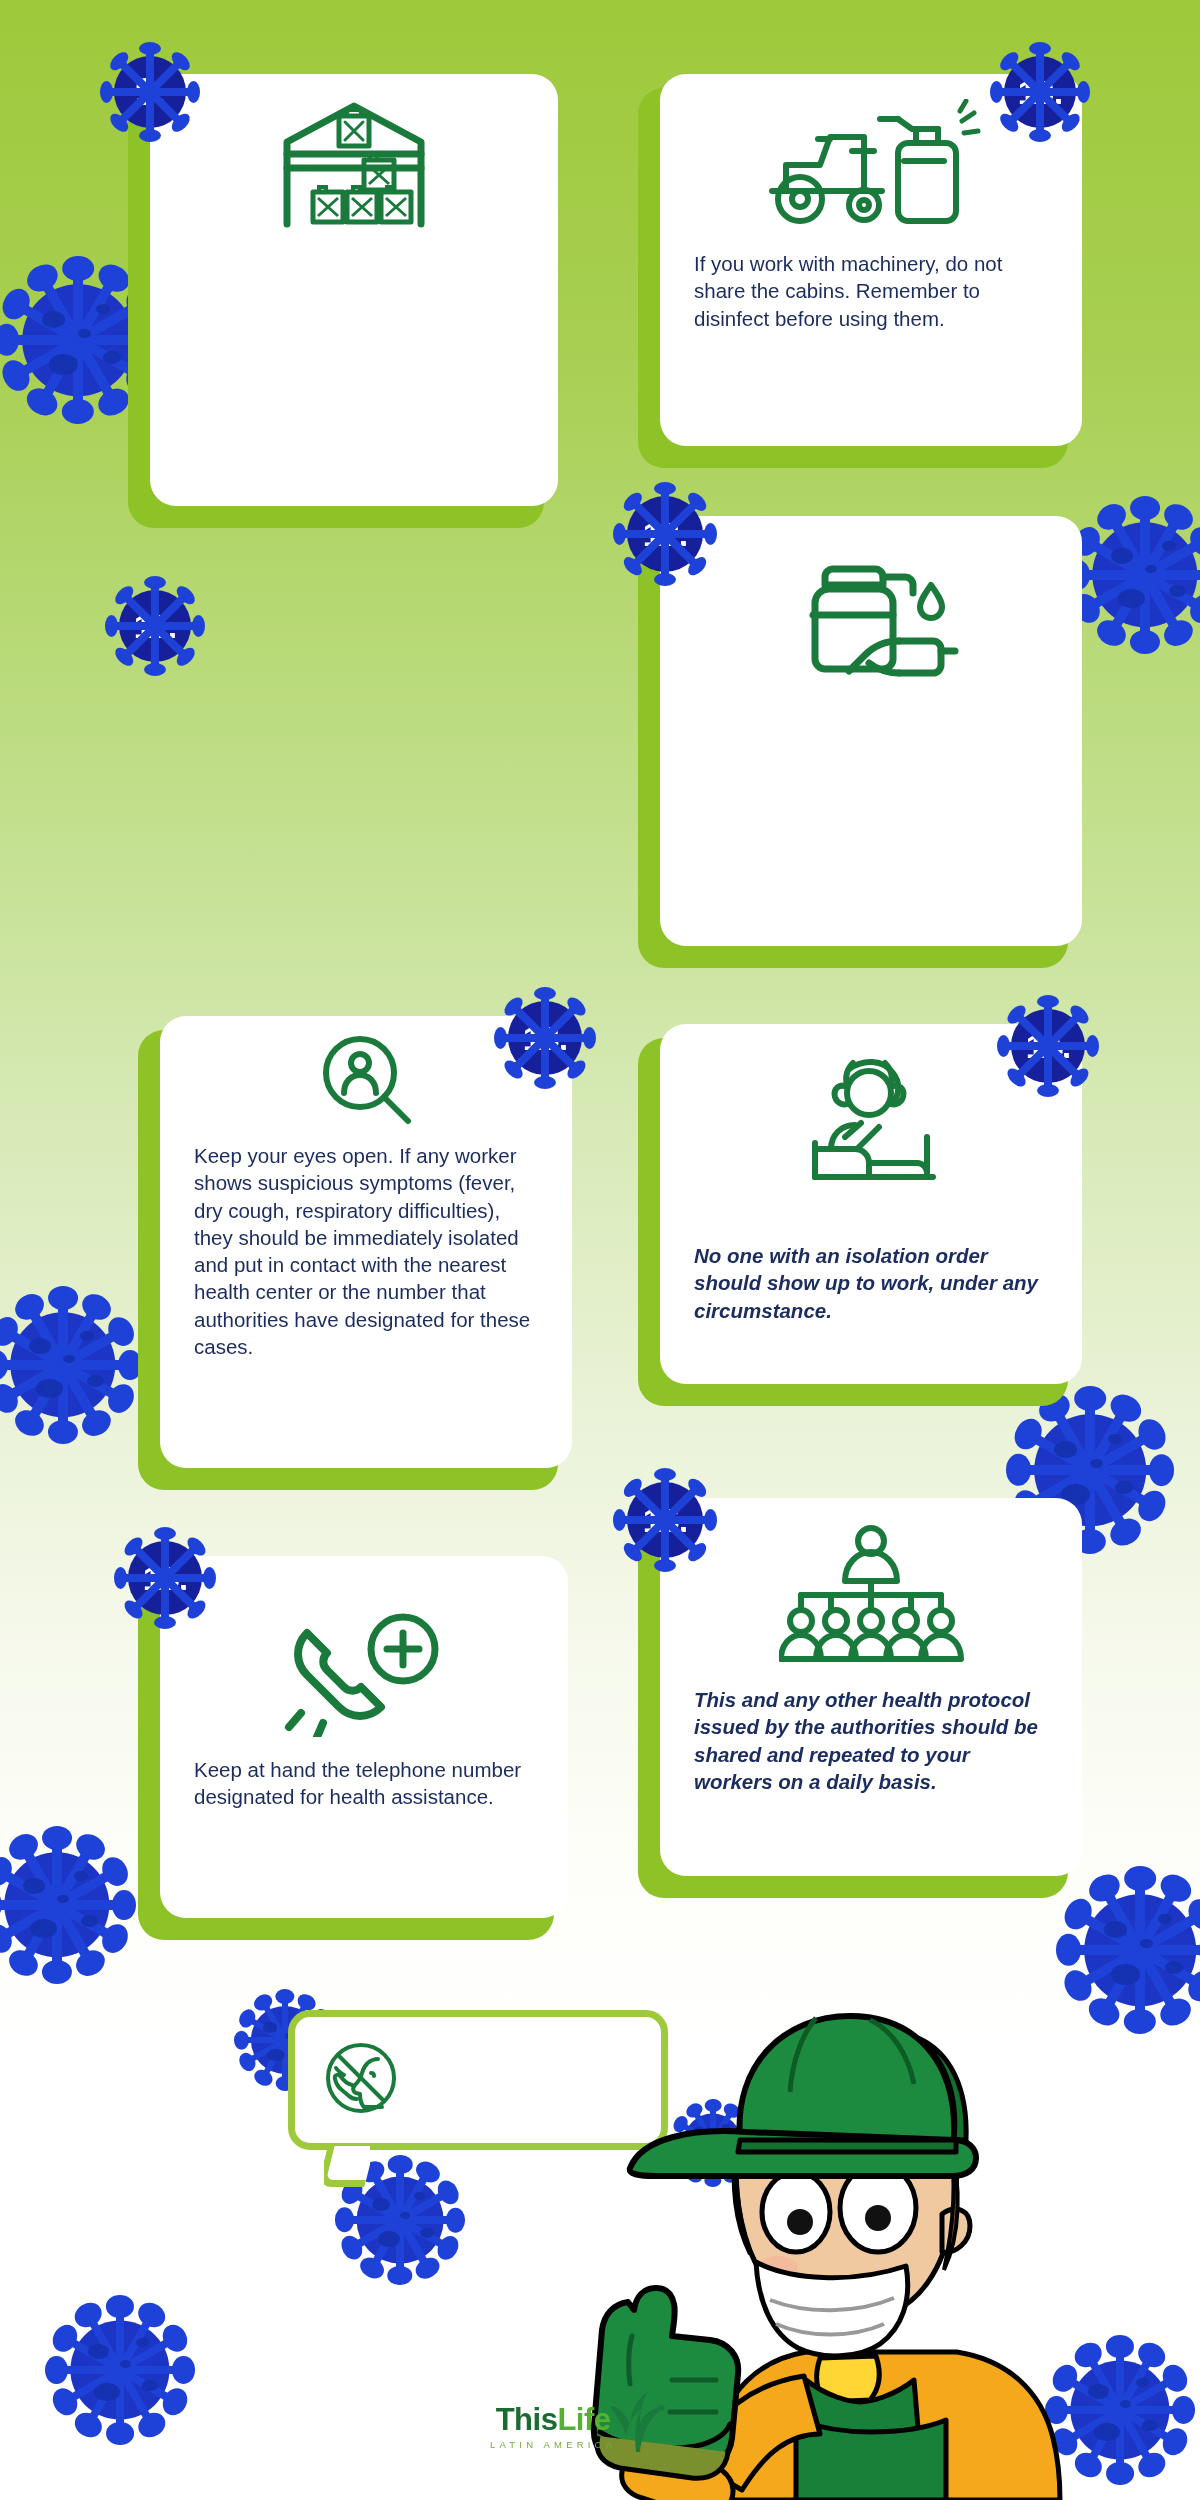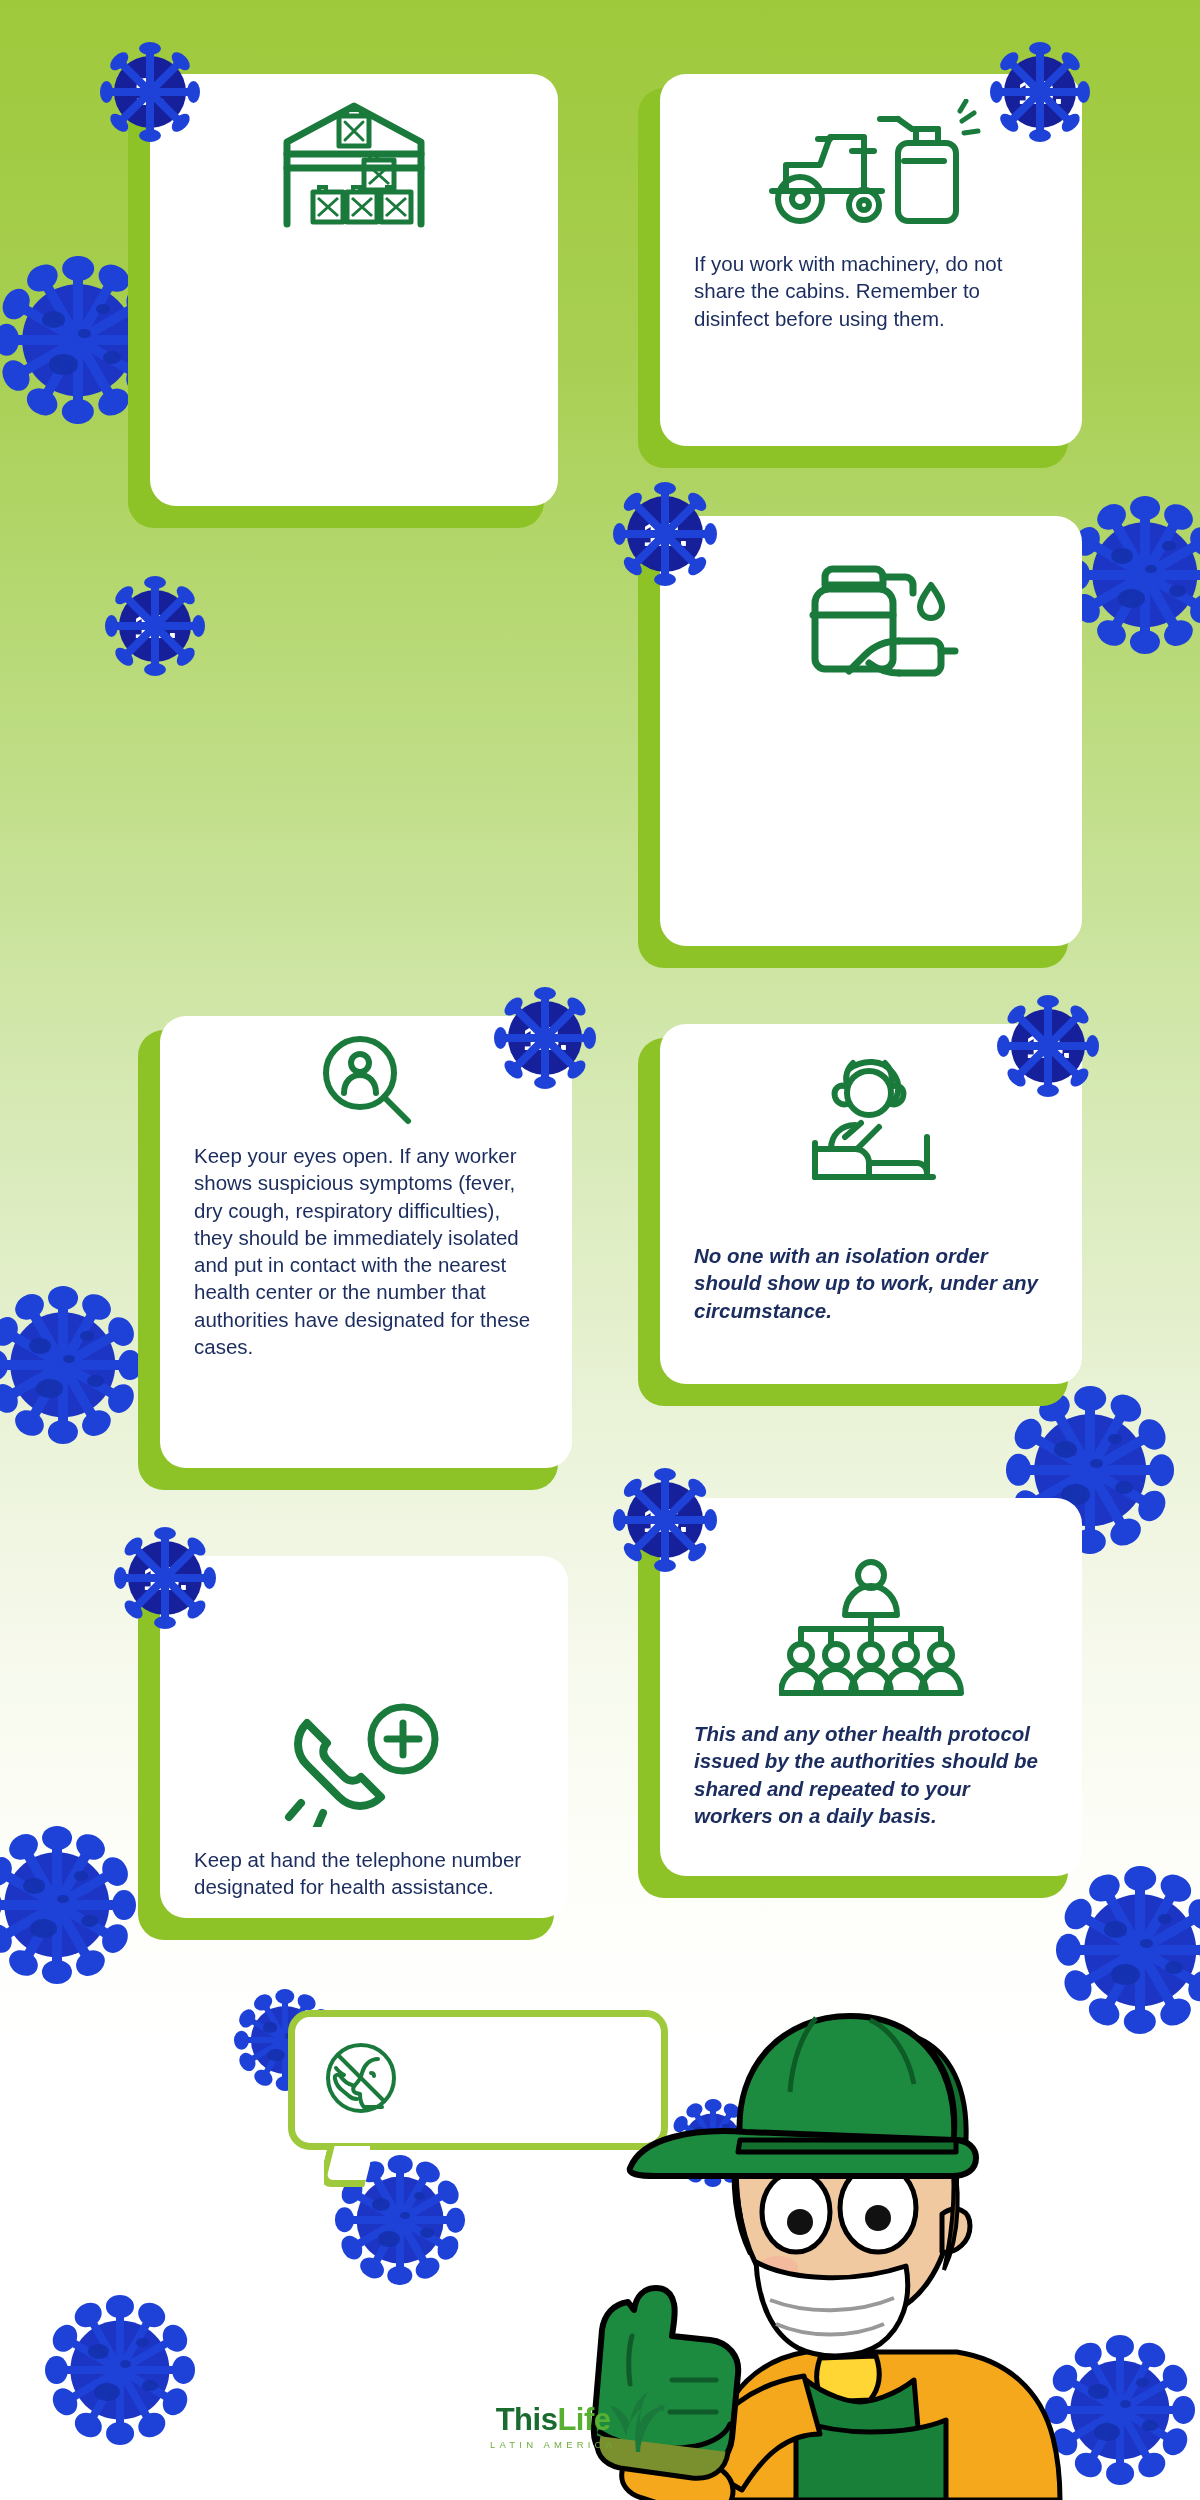--- a/index.html
+++ b/index.html
@@ -875,21 +875,21 @@
         <i style="width:47px;"></i>
       </div>
     <div class="sp" style="transform:rotate(315deg);">
         <i style="width:47px;"></i>
       </div>
   </div>
 
   <div class="card" style="left:138px;top:1570px;width:416px;height:370px;">
     <div class="frame"></div>
     <div class="sheet"></div>
-    <div class="inner" style="padding-top:46px;justify-content:flex-end;">
+    <div class="inner" style="padding-top:46px;">
       <div class="icon" style="height:140px;">
         <svg width="175" height="130" viewBox="0 0 175 130">
           <g fill="none" stroke="#1a7a3c" stroke-width="8" stroke-linejoin="round" stroke-linecap="round">
             <path d="M30 26 c-12 12 -12 30 0 42 l32 32 c12 12 30 12 42 0 l-20 -20 c-5 5 -12 5 -17 0 l-17 -17 c-5 -5 -5 -12 0 -17 z"></path>
             <path d="M24 106 l-12 14"></path>
               <path d="M46 116 l-6 14"></path>
           </g>
           <g fill="none" stroke="#1a7a3c" stroke-width="7" stroke-linejoin="round" stroke-linecap="round">
             <circle cx="126" cy="42" r="32"></circle>
             <path d="M126 26 v32"></path>
@@ -926,21 +926,21 @@
         <i style="width:47px;"></i>
       </div>
     <div class="sp" style="transform:rotate(315deg);">
         <i style="width:47px;"></i>
       </div>
   </div>
 
   <div class="card em" style="left:638px;top:1512px;width:430px;height:386px;">
     <div class="frame"></div>
     <div class="sheet"></div>
-    <div class="inner" style="padding-top:24px;margin-top:34px;">
+    <div class="inner" style="padding-top:24px;">
       <div class="icon" style="height:150px;">
         <svg width="185" height="145" viewBox="0 0 185 145">
           <g fill="none" stroke="#1a7a3c" stroke-width="6" stroke-linejoin="round" stroke-linecap="round">
             <circle cx="92" cy="16" r="13"></circle>
             <path d="M66 56 c0 -17 12 -29 26 -29 c14 0 26 12 26 29 z"></path>
             <path d="M22 70 h140"></path>
             <path d="M52 70 v14"></path>
               <path d="M92 60 v24"></path>
               <path d="M132 70 v14"></path>
             <path d="M22 70 v14"></path>

